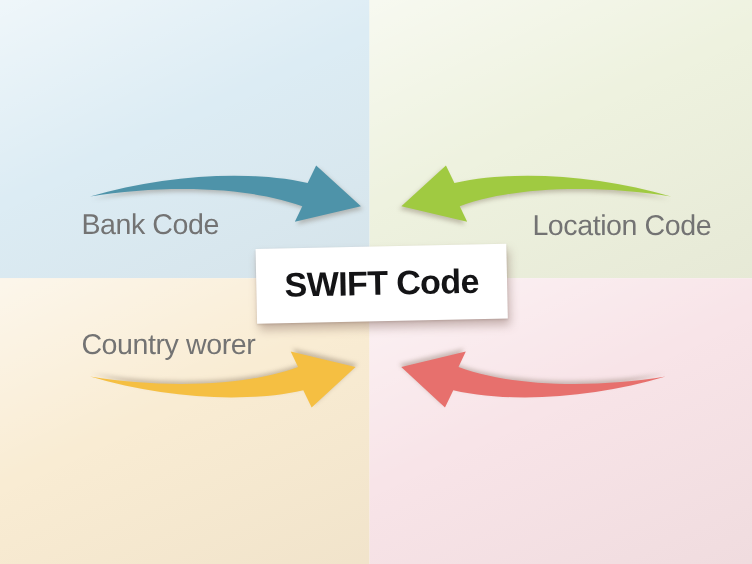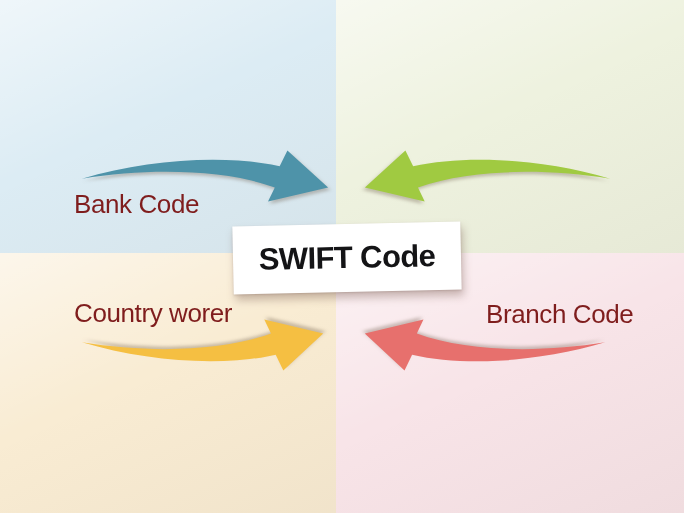--- a/index.html
+++ b/index.html
@@ -32,21 +32,21 @@
   .arrow-teal   { left: 80px;  top: 147px; width: 252px; height: 58px; }
   .arrow-green  { left: 361px; top: 147px; width: 251px; height: 58px; }
   .arrow-yellow { left: 80px;  top: 316px; width: 247px; height: 58px; }
   .arrow-red    { left: 361px; top: 316px; width: 246px; height: 58px; }
 
   
   .qlabel {
     position: absolute; z-index: 2;
     font-size: 26px;
     letter-spacing: -0.4px;
-    color: #7f1d1d;
+    color: #737373;
     white-space: nowrap;
   }
   .label-bank     { left: 74px;  top: 189px; }
   .label-location { left: 484px; top: 190px; }
   .label-country  { left: 62px;  top: 298px; margin-left: 12px; }
   .label-branch   { left: 486px; top: 299px; }
 
   
   .center-box {
     position: absolute; z-index: 3;
@@ -87,20 +87,20 @@
 
   <svg class="arrow arrow-yellow" viewBox="0 0 260 66" preserveAspectRatio="none" aria-hidden="true">
     <path transform="translate(0,66) scale(1,-1)" d="M 2 36 C 70 14, 150 8, 206 22 L 214 4 L 256 46 L 194 62 L 201 46 C 148 25, 70 24, 2 36 Z" fill="#f5bf42"></path>
   </svg>
 
   <svg class="arrow arrow-red" viewBox="0 0 260 66" preserveAspectRatio="none" aria-hidden="true">
     <path transform="translate(260,66) scale(-1,-1)" d="M 2 36 C 70 14, 150 8, 206 22 L 214 4 L 256 46 L 194 62 L 201 46 C 148 25, 70 24, 2 36 Z" fill="#e7706d"></path>
   </svg>
 
   <div class="qlabel label-bank">Bank Code</div>
+  <div class="qlabel label-location">Location Code</div>
   <div class="qlabel label-country">Country worer</div>
-  <div class="qlabel label-branch">Branch Code</div>
 
   <div class="center-box">
     <span class="title">SWIFT Code</span>
   </div>
 
 </div>
 
 </body></html>

